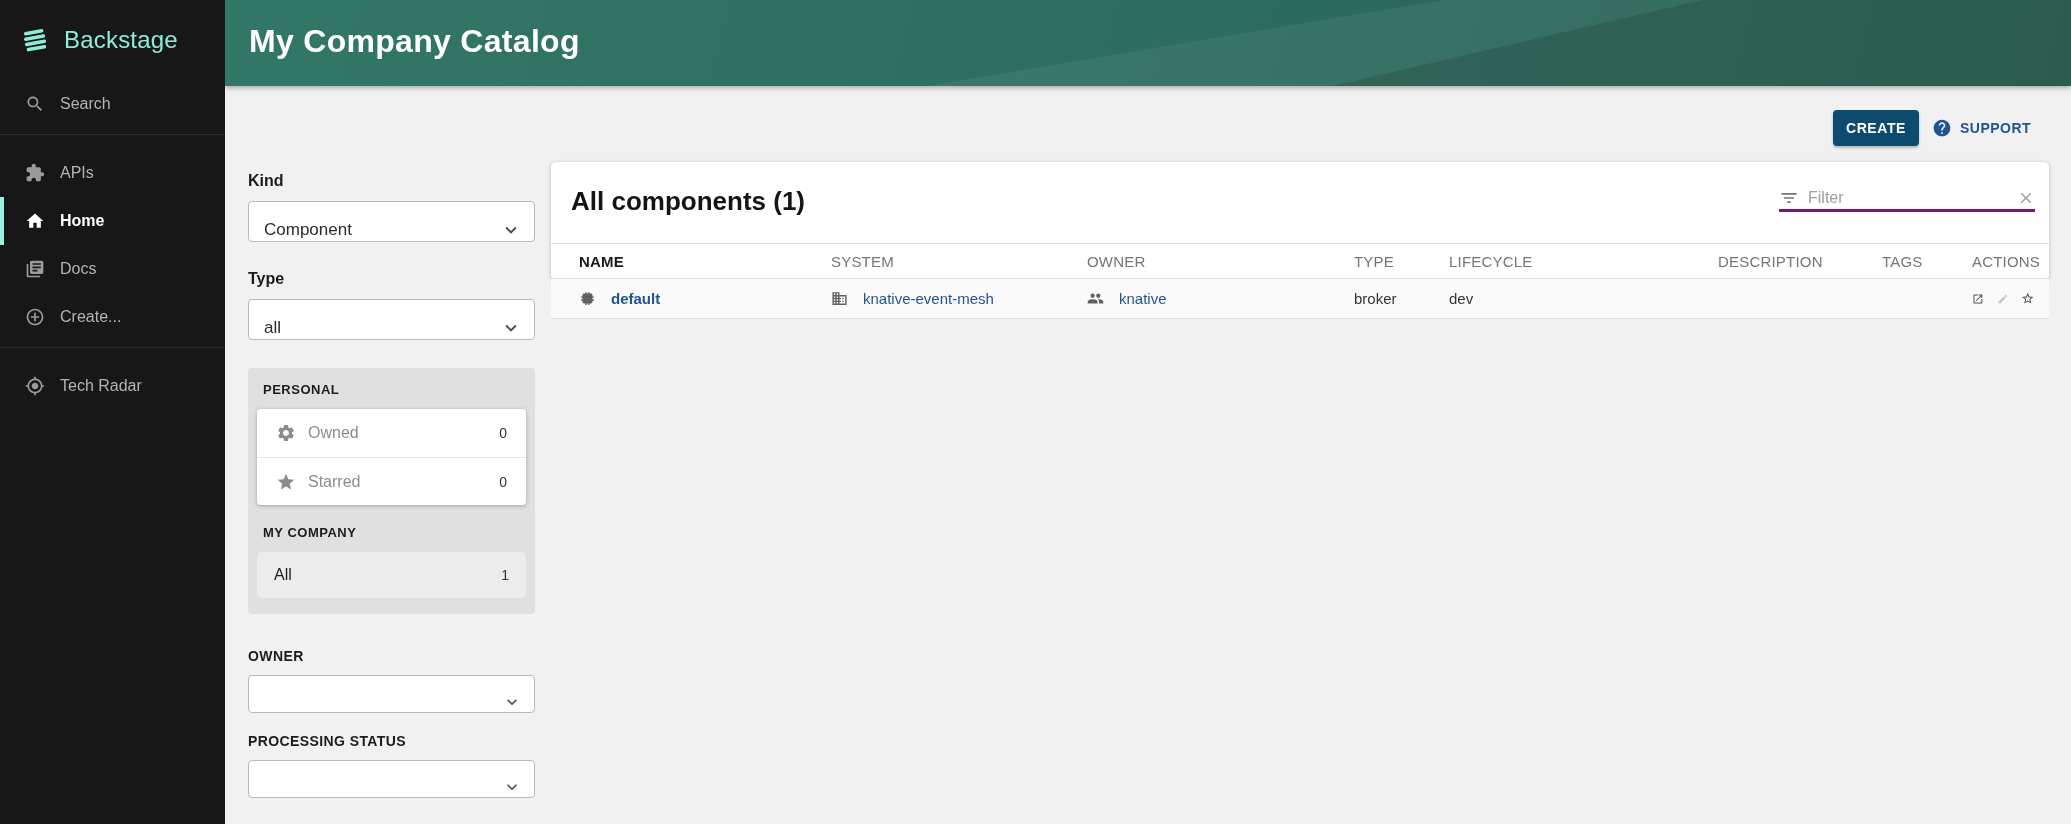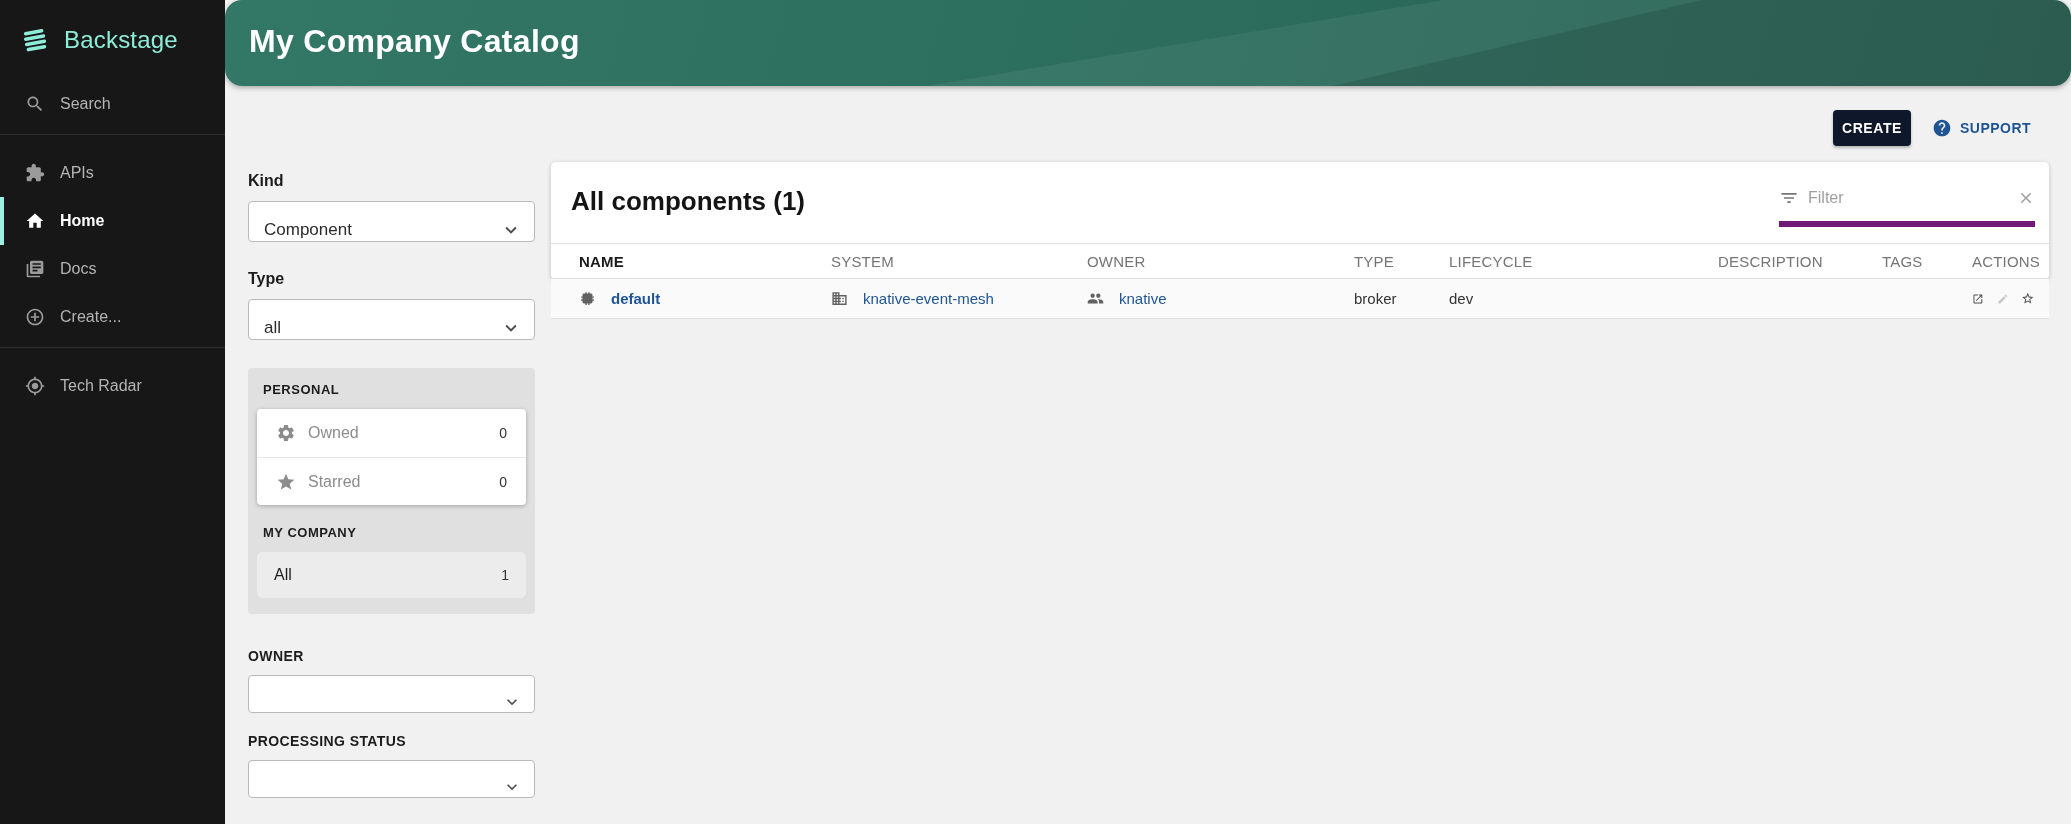--- a/index.html
+++ b/index.html
@@ -35,41 +35,40 @@
   .sidebar-divider { height:1px; background:#2e2e2e; margin:6px 0; }
   .sidebar-nav { padding-top:8px; }
 
   
   .page-header {
     position:absolute; left:225px; top:0; right:0; height:86px;
     background:linear-gradient(105deg, #337767 0%, #2d6f5f 45%, #276052 100%);
     overflow:hidden;
     box-shadow:0 2px 5px rgba(0,0,0,0.3);
     z-index:20;
-    border-radius:17px;
   }
   .page-header::before {
     content:""; position:absolute; inset:0;
     background:rgba(255,255,255,0.06);
     clip-path:polygon(38% 100%, 66% 0, 100% 0, 100% 100%);
   }
   .page-header::after {
     content:""; position:absolute; inset:0;
     background:rgba(0,0,0,0.12);
     clip-path:polygon(60% 100%, 80% 0, 100% 0, 100% 100%);
   }
   .page-title {
     position:relative; z-index:2; color:#ffffff; font-size:32px; font-weight:700;
     padding:23px 0 0 24px; letter-spacing:0.3px;
   }
 
   
   .create-btn {
-    position:absolute; left:1833px; top:110px; width:78px; height:36px;
-    background:#0f172a; color:#fff; border:none; border-radius:4px;
+    position:absolute; left:1833px; top:110px; width:86px; height:36px;
+    background:#0c4a6e; color:#fff; border:none; border-radius:4px;
     font-family:"Liberation Sans", sans-serif;
     font-size:14px; font-weight:700; letter-spacing:0.6px; cursor:pointer;
     box-shadow:0 2px 3px rgba(0,0,0,0.25);
   }
   .support-btn {
     position:absolute; left:1932px; top:112px; height:32px;
     display:flex; align-items:center; gap:8px; cursor:pointer;
     color:#1F5493; font-size:14px; font-weight:700; letter-spacing:0.5px;
     background:none; border:none; font-family:"Liberation Sans", sans-serif;
   }
@@ -115,21 +114,21 @@
   .card {
     position:absolute; left:551px; top:162px; width:1498px; height:118px;
     background:#ffffff; border-radius:5px; box-shadow:0 1px 4px rgba(0,0,0,0.22);
   }
   .card-title {
     position:absolute; left:20px; top:24px; font-size:26px; font-weight:700; color:#141414;
   }
   .table-filter {
     position:absolute; right:14px; top:26px; width:256px;
     display:flex; align-items:center; gap:9px;
-    border-bottom:6px solid #701a75; padding-bottom:13px;justify-content:center;
+    border-bottom:3px solid #701a75; padding-bottom:1px;justify-content:center;
   }
   .table-filter .tf-icon { width:20px; height:20px; fill:#757575; }
   .table-filter input {
     flex:1; border:none; outline:none; font-family:"Liberation Sans", sans-serif;
     font-size:16px; color:#333; background:transparent; min-width:0;
   }
   .table-filter input::placeholder { color:#9e9e9e; }
   .table-filter .tf-clear { width:18px; height:18px; fill:#9e9e9e; cursor:pointer; }
 
   table.catalog { position:absolute; left:0; top:81px; width:1498px; border-collapse:collapse; table-layout:fixed; }

